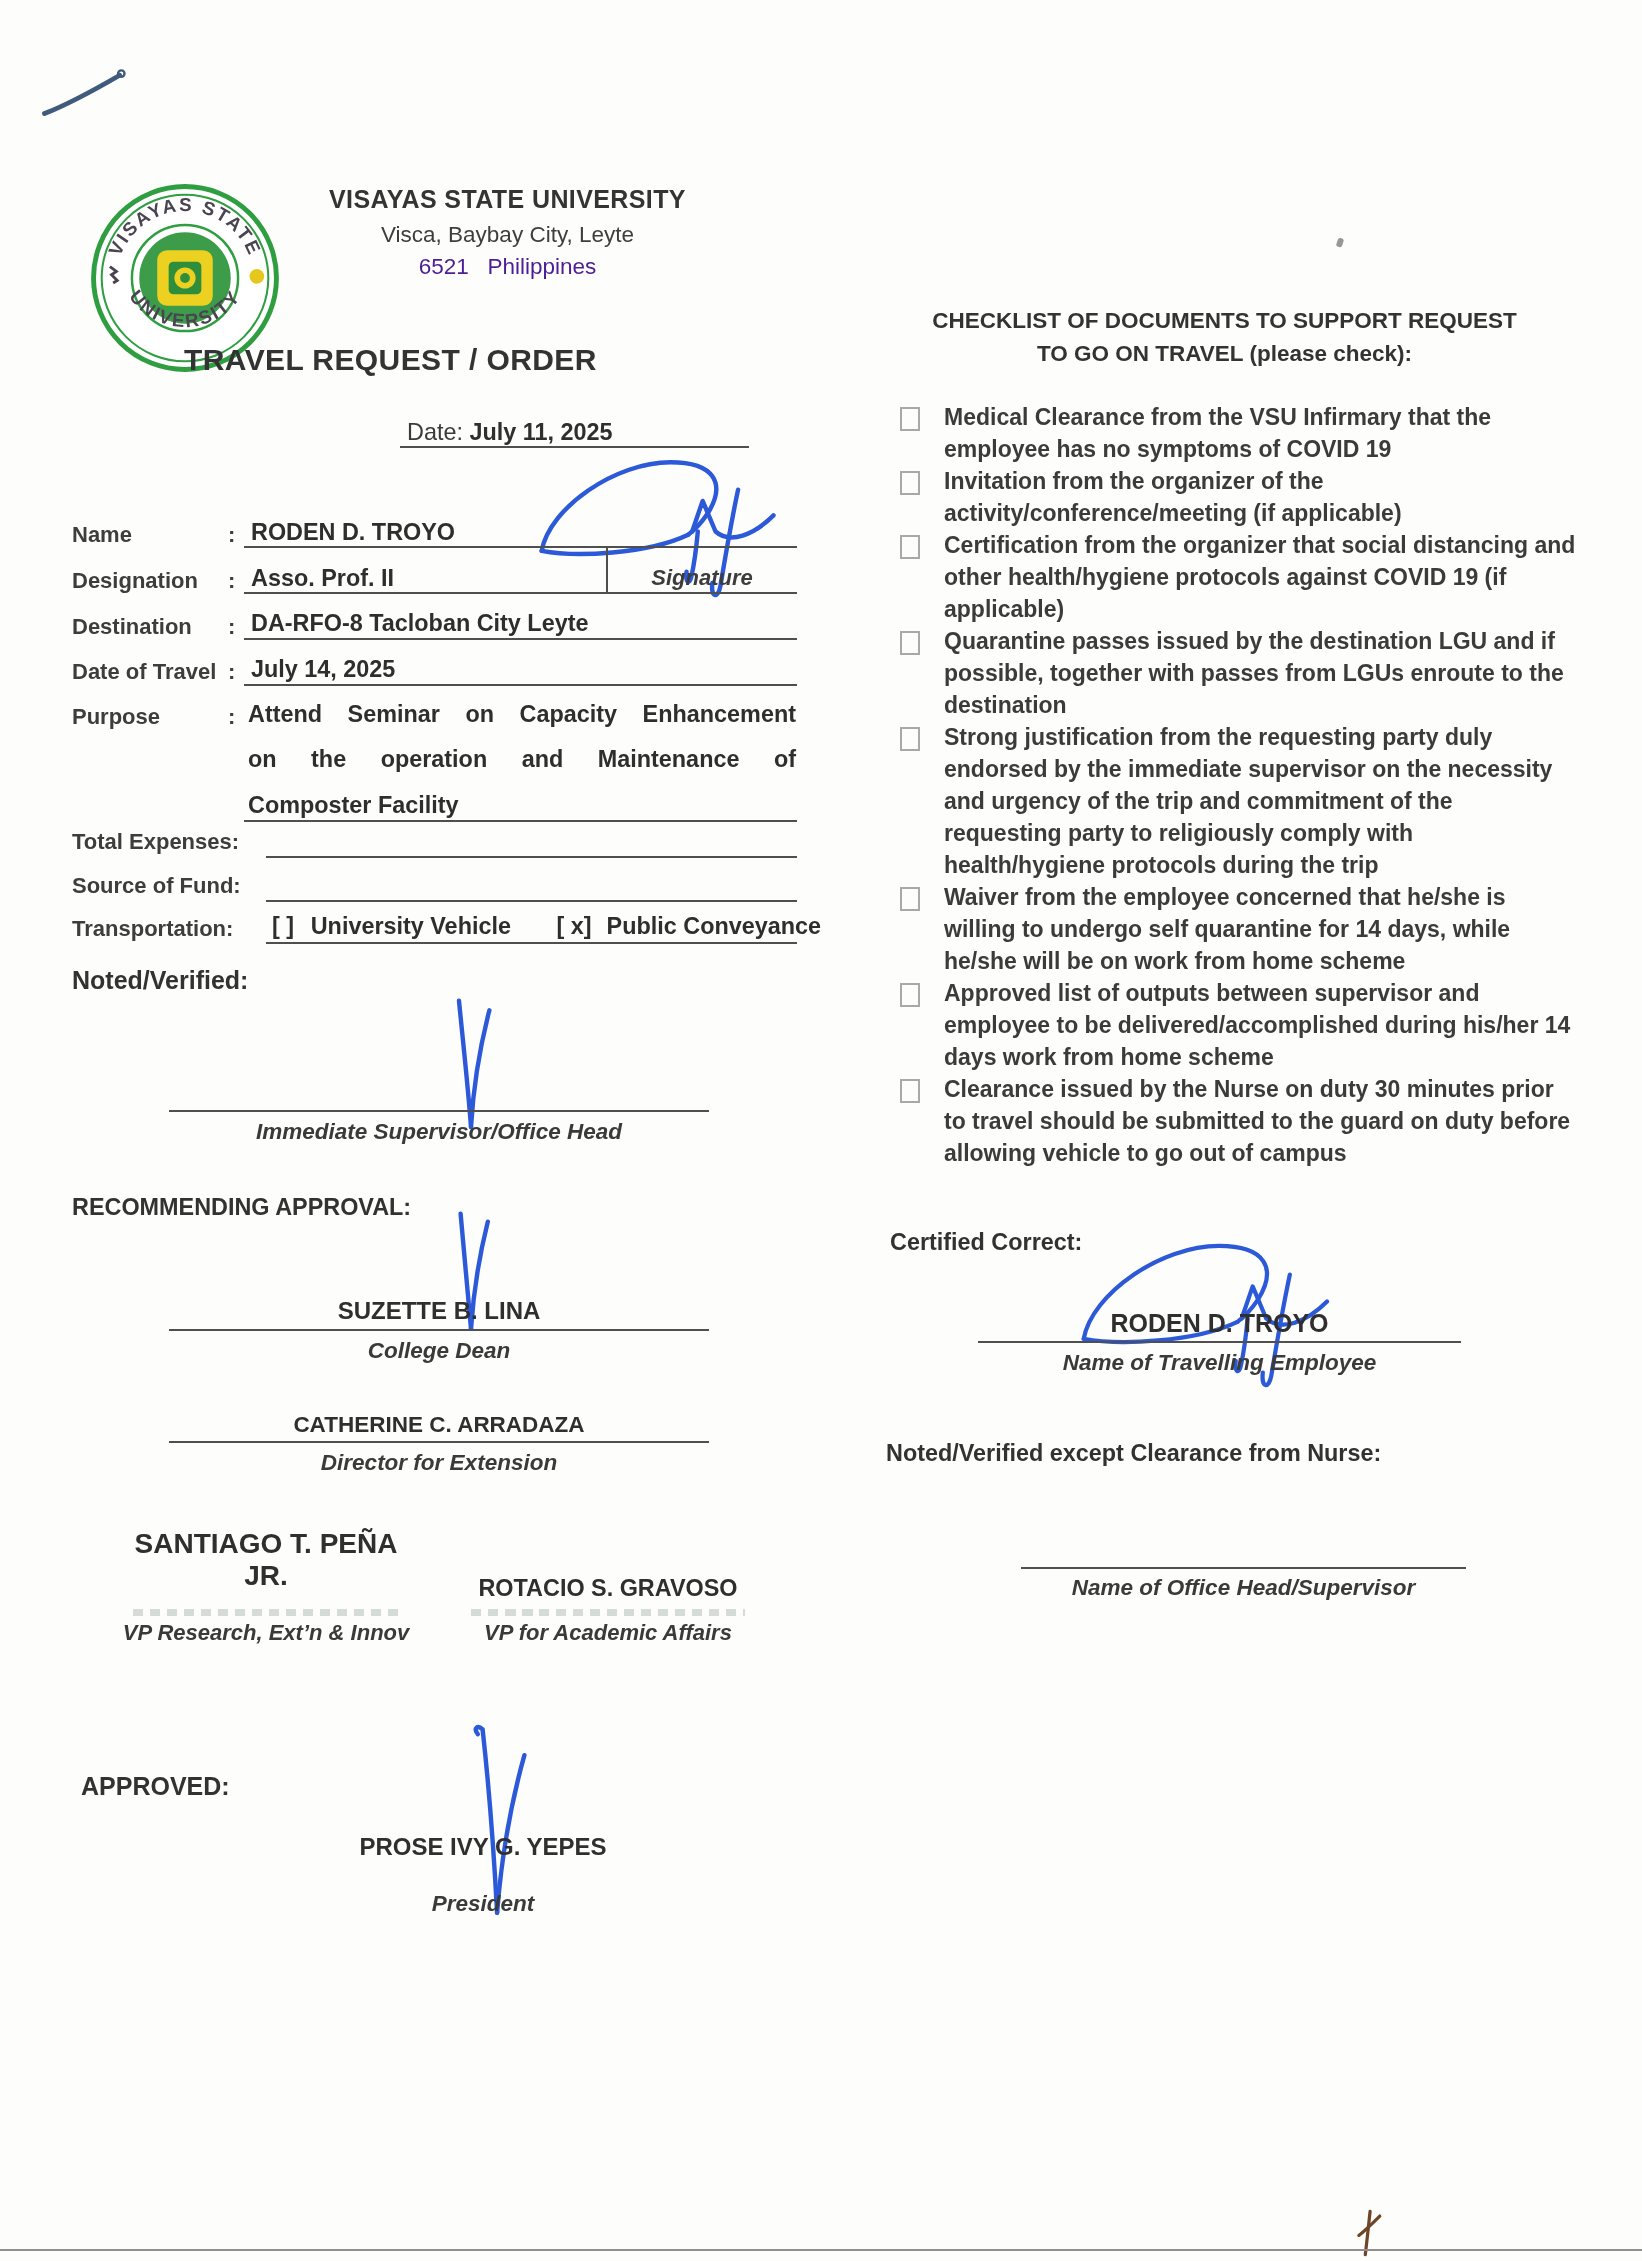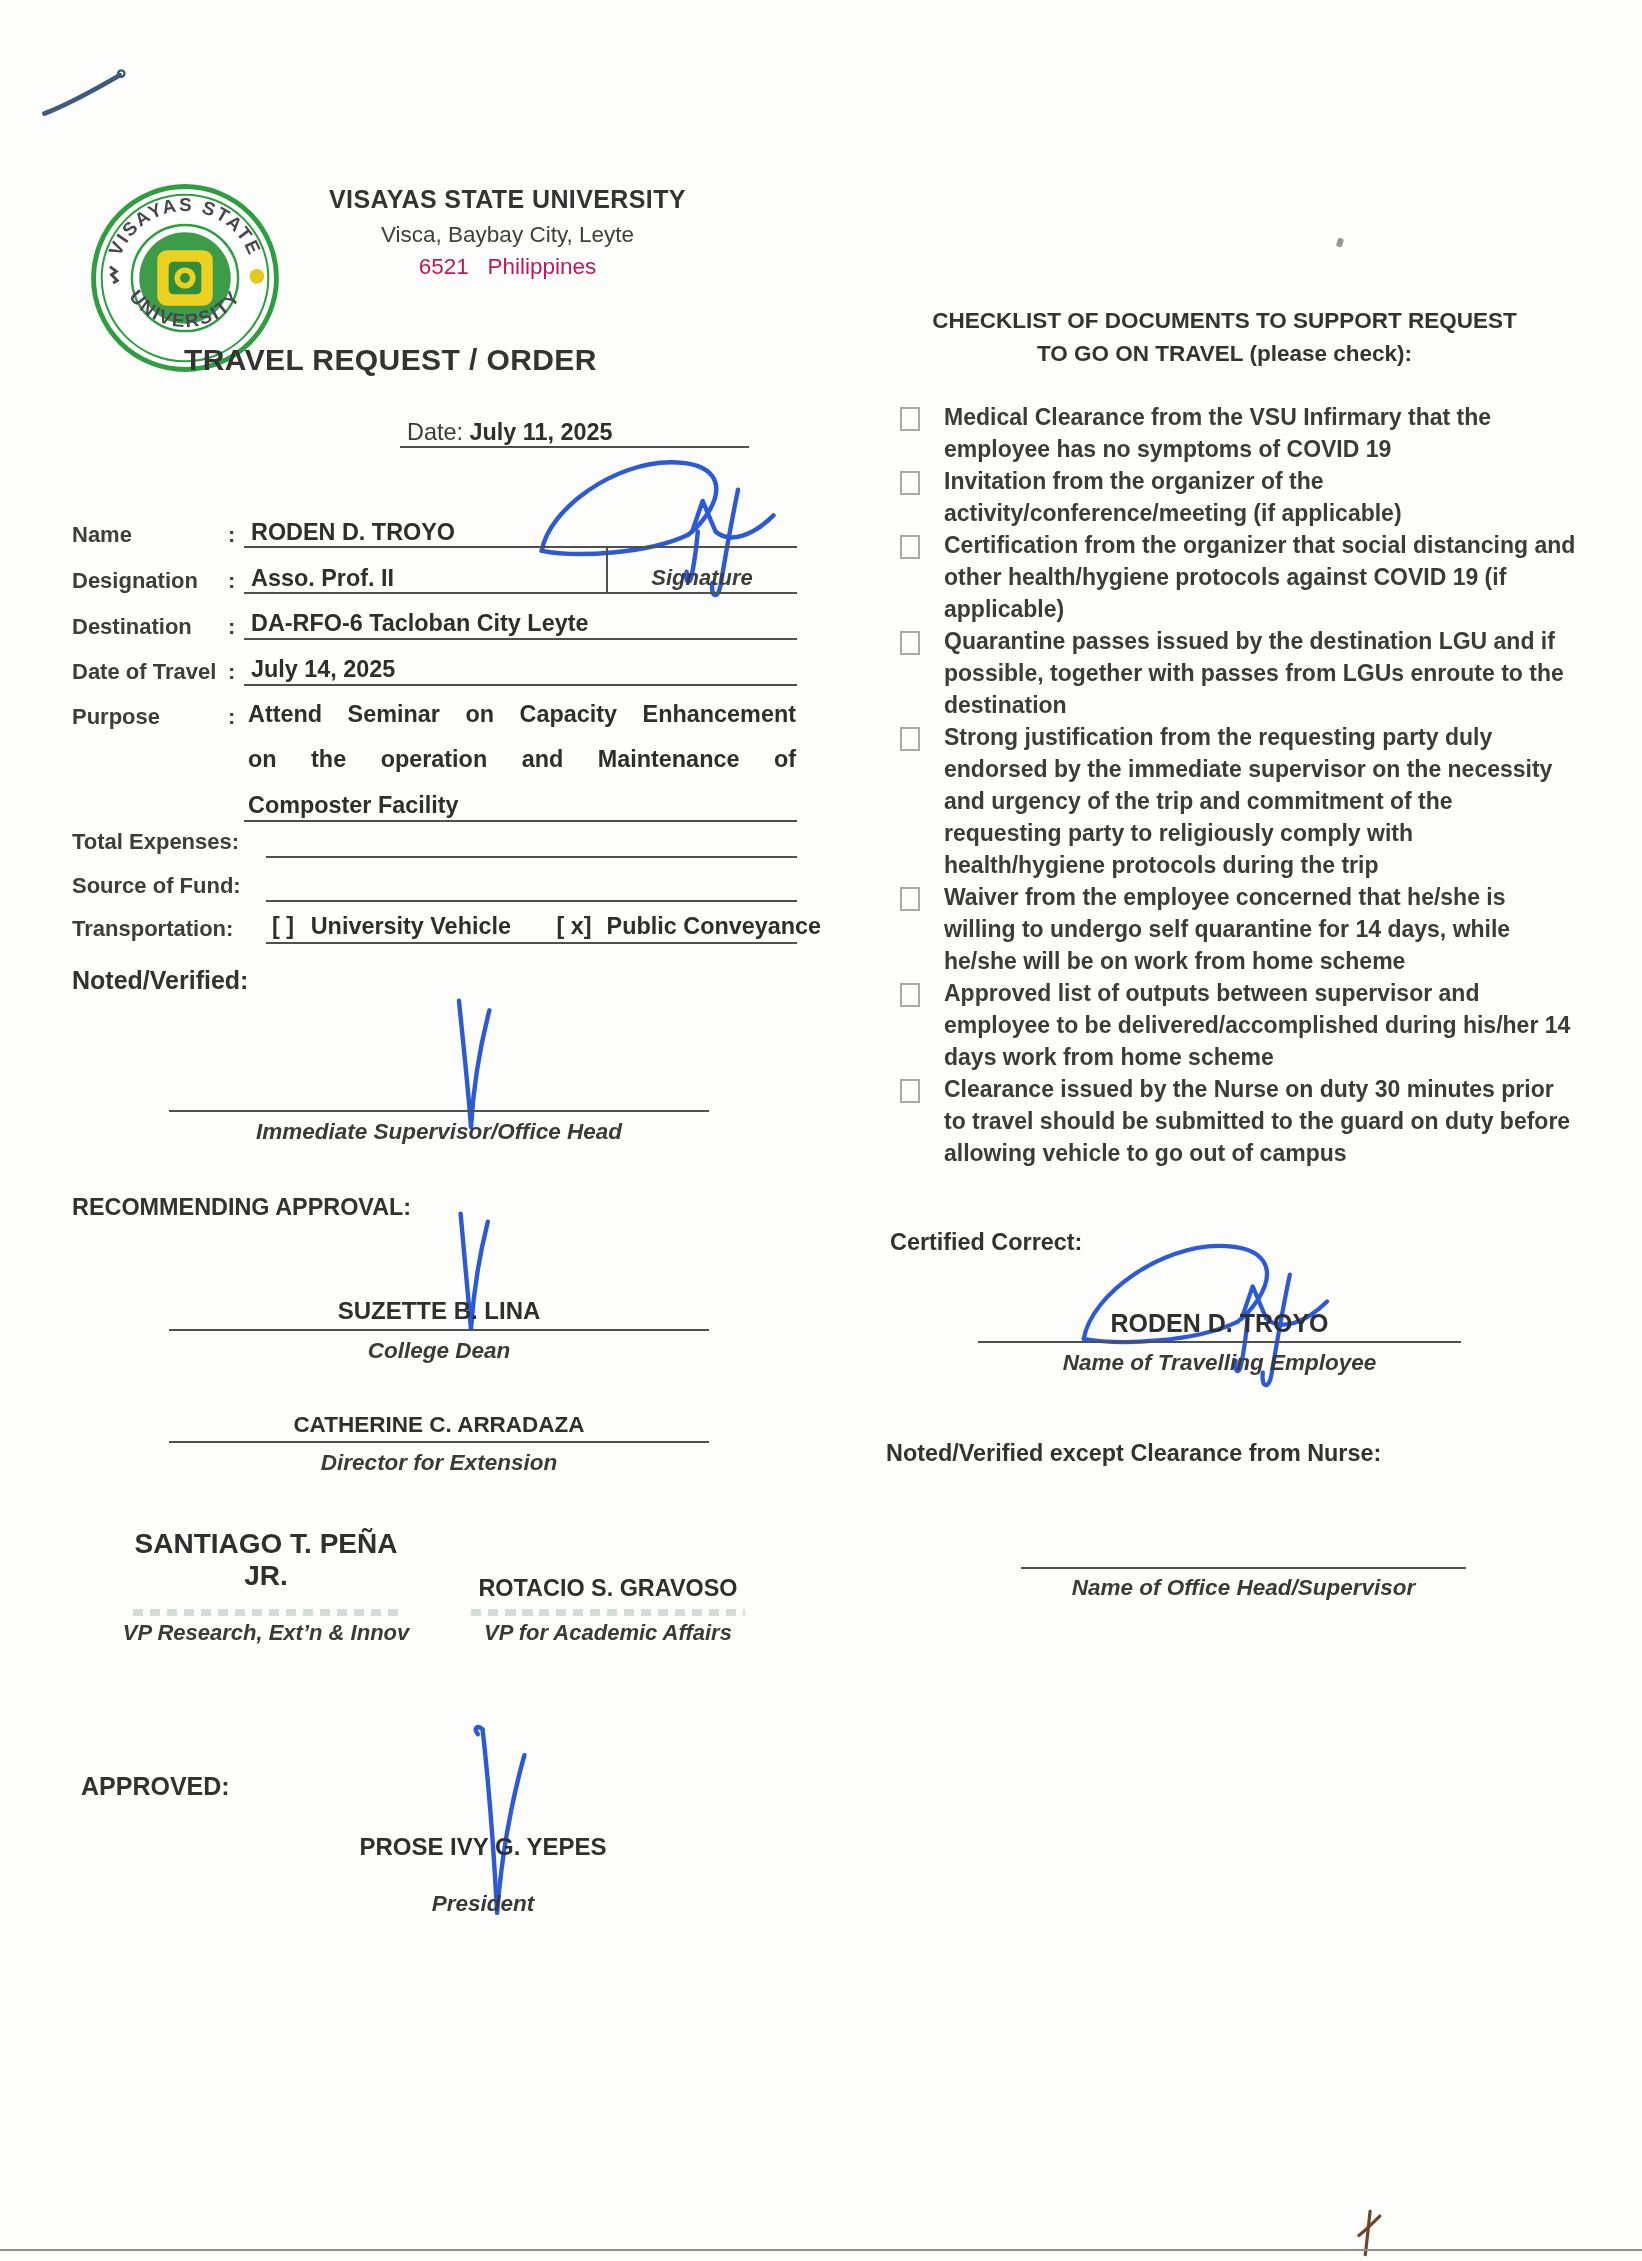--- a/index.html
+++ b/index.html
@@ -9,21 +9,21 @@
     margin:0 auto;
     background:#fdfdfb;
     font-family:"Liberation Sans", sans-serif;
     color:#3a3a3a;
     overflow:hidden;
   }
   .abs{position:absolute;}
   
   .hdr-uni{left:298px;top:185px;width:419px;text-align:center;font-size:25px;font-weight:700;color:#343434;letter-spacing:0.4px;}
   .hdr-a1{left:298px;top:222px;width:419px;text-align:center;font-size:22.5px;color:#3e3e3e;}
-  .hdr-a2{left:298px;top:254px;width:419px;text-align:center;font-size:22.5px;color:#be185d;white-space:pre;}
+  .hdr-a2{left:298px;top:254px;width:419px;text-align:center;font-size:22.5px;color:#4c1d95;white-space:pre;}
   .doc-title{left:184px;top:343px;font-size:30px;font-weight:700;color:#333;letter-spacing:0.4px;}
   .date-line{left:407px;top:419px;font-size:23.4px;color:#3a3a3a;}
   .date-line b{font-weight:700;color:#2f2f2f;}
   .rule{border-bottom:2.4px solid #4f4f4f;height:0;}
   
   .lbl{font-size:22px;font-weight:600;color:#3d3d3d;}
   .colon{font-size:22px;font-weight:600;color:#3d3d3d;}
   .val{font-size:23.4px;font-weight:700;color:#2e2e2e;}
   .just{width:548px;text-align:justify;text-align-last:justify;}
   .sig-label{left:606px;top:565px;width:192px;text-align:center;font-size:22px;font-weight:700;font-style:italic;color:#3c3c3c;}
@@ -105,21 +105,21 @@
 
   <div class="abs lbl" style="left:72px;top:568px;">Designation</div>
   <div class="abs colon" style="left:228px;top:568px;">:</div>
   <div class="abs val" style="left:251px;top:565px;">Asso. Prof. II</div>
   <div class="abs vdiv"></div>
   <div class="abs sig-label">Signature</div>
   <div class="abs rule" style="left:244px;top:592px;width:553px;"></div>
 
   <div class="abs lbl" style="left:72px;top:614px;">Destination</div>
   <div class="abs colon" style="left:228px;top:614px;">:</div>
-  <div class="abs val" style="left:251px;top:610px;">DA-RFO-6 Tacloban City Leyte</div>
+  <div class="abs val" style="left:251px;top:610px;">DA-RFO-8 Tacloban City Leyte</div>
   <div class="abs rule" style="left:244px;top:638px;width:553px;"></div>
 
   <div class="abs lbl" style="left:72px;top:659px;">Date of Travel</div>
   <div class="abs colon" style="left:228px;top:659px;">:</div>
   <div class="abs val" style="left:251px;top:656px;">July 14, 2025</div>
   <div class="abs rule" style="left:244px;top:684px;width:553px;"></div>
 
   <div class="abs lbl" style="left:72px;top:704px;">Purpose</div>
   <div class="abs colon" style="left:228px;top:704px;">:</div>
   <div class="abs val just" style="left:248px;top:701px;">Attend Seminar on Capacity Enhancement</div>

